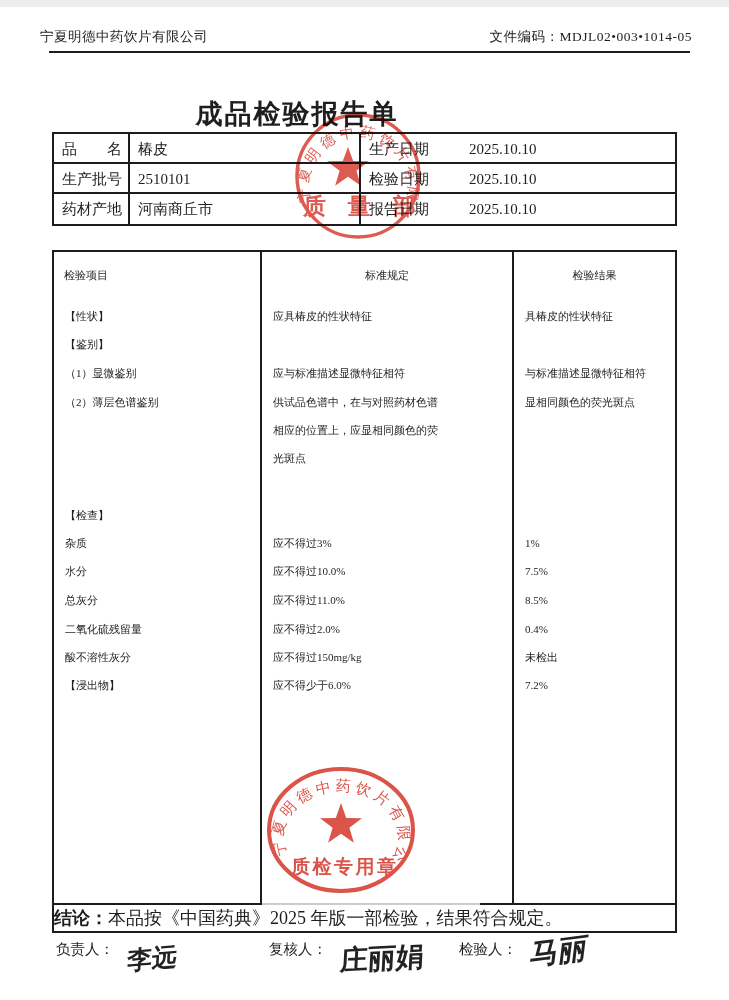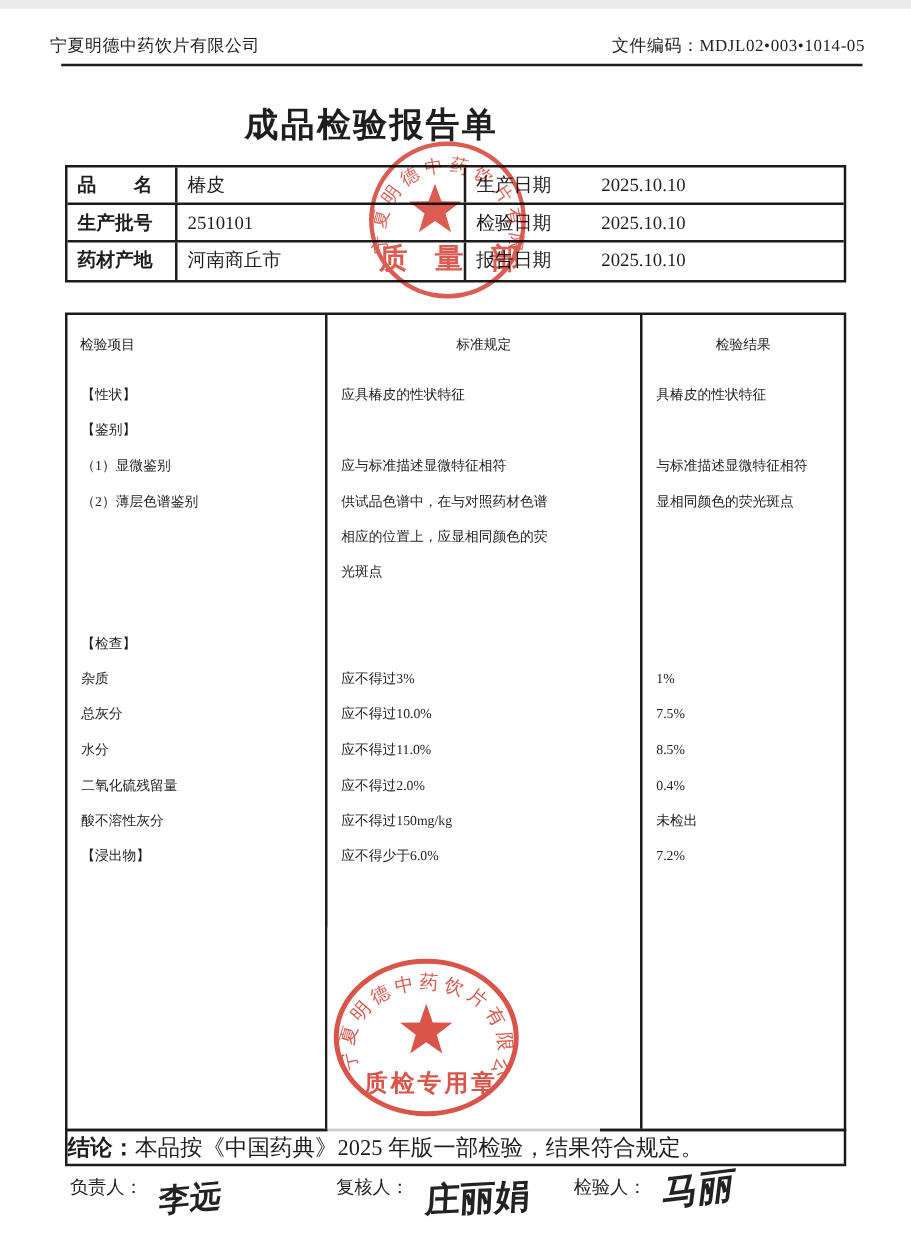--- a/index.html
+++ b/index.html
@@ -5,28 +5,28 @@
   html,body{margin:0;padding:0;}
   body{background:#e9e9e9;font-family:"Liberation Serif","DejaVu Serif",serif;color:#1e1e1e;}
   .page{position:relative;width:729px;height:1000px;background:#ffffff;margin:0 auto;overflow:hidden;}
   .scan-strip{position:absolute;left:0;top:0;width:729px;height:7px;background:#ececec;}
 
   
   .hdr{position:absolute;left:40px;top:28px;width:652px;display:flex;justify-content:space-between;font-size:13.5px;letter-spacing:0.5px;}
   .hdr-rule{position:absolute;left:49px;top:51px;width:641px;height:2px;background:#1d1d1d;}
 
   
-  .title{position:absolute;left:0;top:82px;width:594px;text-align:center;font-size:27px;font-weight:700;letter-spacing:2px;}
+  .title{position:absolute;left:0;top:96px;width:594px;text-align:center;font-size:27px;font-weight:700;letter-spacing:2px;}
 
   
   .info{position:absolute;left:52px;top:132px;width:625px;border:2px solid #1c1c1c;box-sizing:border-box;font-size:15px;}
   .irow{display:flex;height:30px;line-height:30px;border-bottom:2px solid #1c1c1c;box-sizing:border-box;}
   .irow:last-child{border-bottom:none;}
   .ic{box-sizing:border-box;padding-left:8px;white-space:nowrap;overflow:visible;}
-  .ic.l1{width:88px;border-right:2px solid #1c1c1c;font-weight:bold;}
+  .ic.l1{width:76px;border-right:2px solid #1c1c1c;}
   .ic.v1{width:231px;border-right:2px solid #1c1c1c;}
   .ic.l2{width:100px;}
   .ic.v2{flex:1;}
   .ic.span2{width:299px;border-right:2px solid #1c1c1c;}
   .ic.spanval{flex:1;}
 
   
   .main{position:absolute;left:52px;top:250px;width:625px;height:655px;border:2px solid #1c1c1c;box-sizing:border-box;display:flex;font-size:11px;}
   .mcol{box-sizing:border-box;height:100%;}
   .mcol.c1{width:208px;border-right:2px solid #1c1c1c;}
@@ -106,22 +106,22 @@
       <div class="mhead lft">检验项目</div>
       <div class="ln h28">【性状】</div>
       <div class="ln h28">【鉴别】</div>
       <div class="ln h30">（1）显微鉴别</div>
       <div class="ln h28">（2）薄层色谱鉴别</div>
       <div class="ln h28"></div>
       <div class="ln h28"></div>
       <div class="ln h25"></div>
       <div class="ln h32">【检查】</div>
       <div class="ln h28">杂质</div>
+      <div class="ln h29">水分</div>
       <div class="ln h29">总灰分</div>
-      <div class="ln h29">水分</div>
       <div class="ln h28">二氧化硫残留量</div>
       <div class="ln h28">酸不溶性灰分</div>
       <div class="ln h28">【浸出物】</div>
     </div>
     <div class="mcol c2">
       <div class="mhead ctr">标准规定</div>
       <div class="ln h28">应具椿皮的性状特征</div>
       <div class="ln h28"></div>
       <div class="ln h30">应与标准描述显微特征相符</div>
       <div class="ln h28">供试品色谱中，在与对照药材色谱</div>

